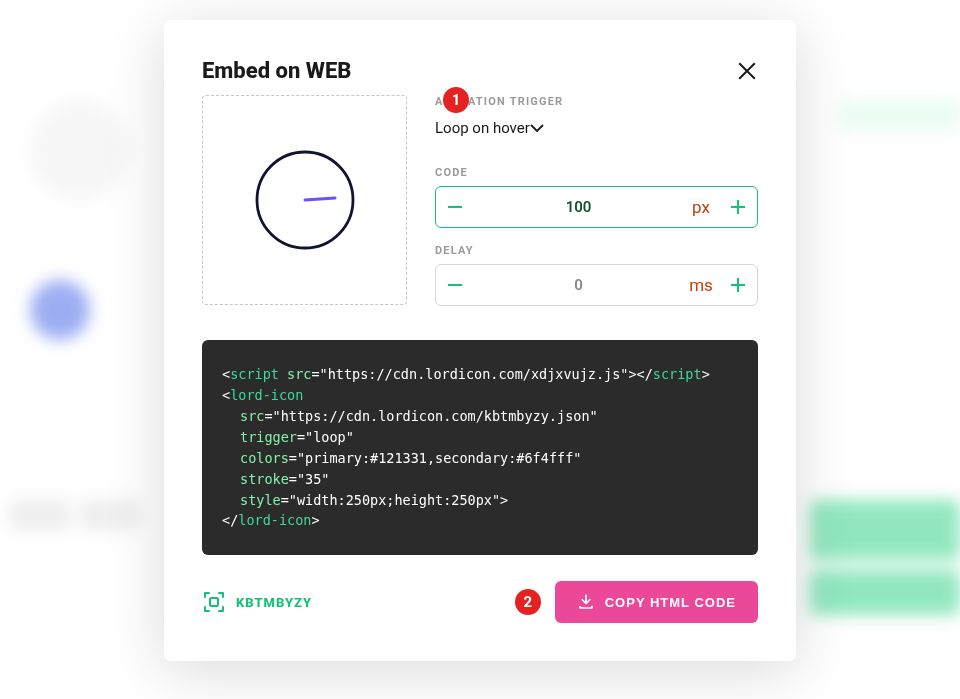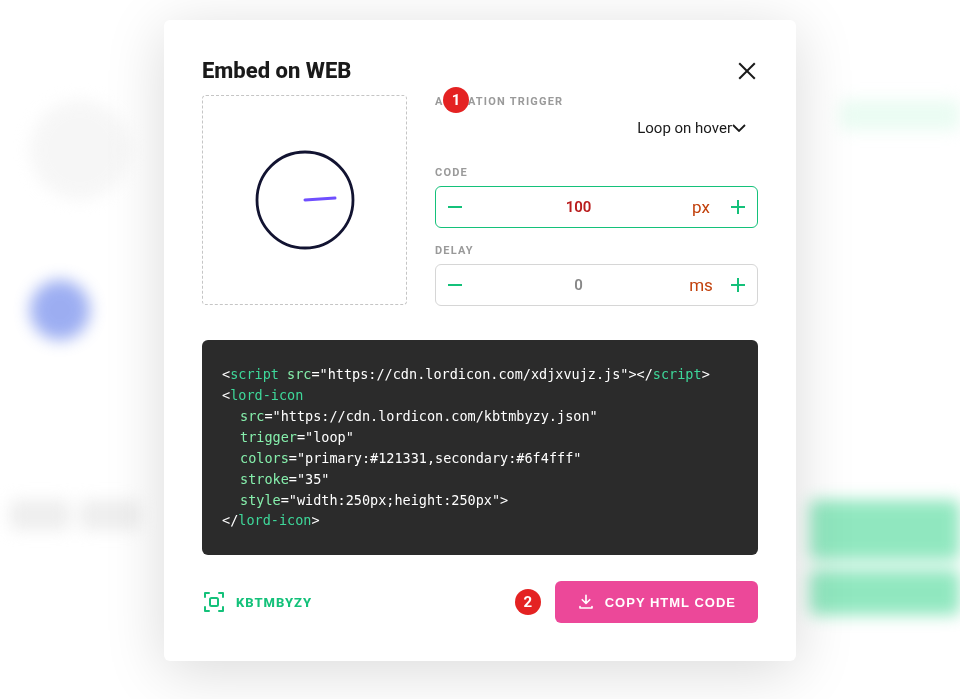--- a/index.html
+++ b/index.html
@@ -176,21 +176,21 @@
       letter-spacing: 1.2px;
       color: #9a9a9a;
       margin-bottom: 7px;
       margin-top: 0;
     }
     .controls .control-label:first-of-type {
       margin-top: 24px;
     }
     .select-box {
       display: flex;
-      justify-content: flex-end;
+      justify-content: flex-start;
       align-items: center;
       padding: 4px 12px 12px 0;
       border-bottom: 1px solid transparent;
       cursor: pointer;
       font-size: 15px;
       color: #1a1a1a;
       margin-bottom: 16px;
     }
     .chevron-down {
       width: 14px;
@@ -220,21 +220,21 @@
       font-weight: 400;
     }
     .stepper-value {
       flex: 1;
       display: flex;
       align-items: center;
       justify-content: center;
       font-size: 15px;
       font-weight: 600;
     }
-    .stepper-green .stepper-value { color: #b91c1c; }
+    .stepper-green .stepper-value { color: #14532d; }
     .stepper-gray .stepper-value { color: #888; }
     .stepper-unit {
       width: 36px;
       display: flex;
       align-items: center;
       justify-content: center;
       font-size: 17px;
       color: #c2410c;
     }
     .code-block {

